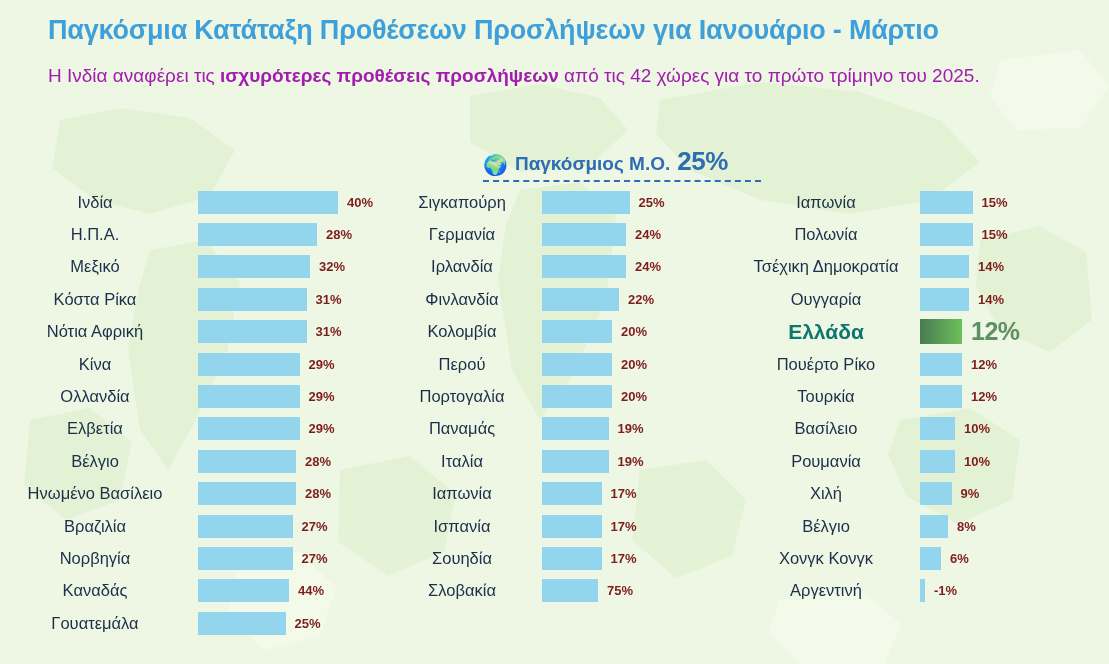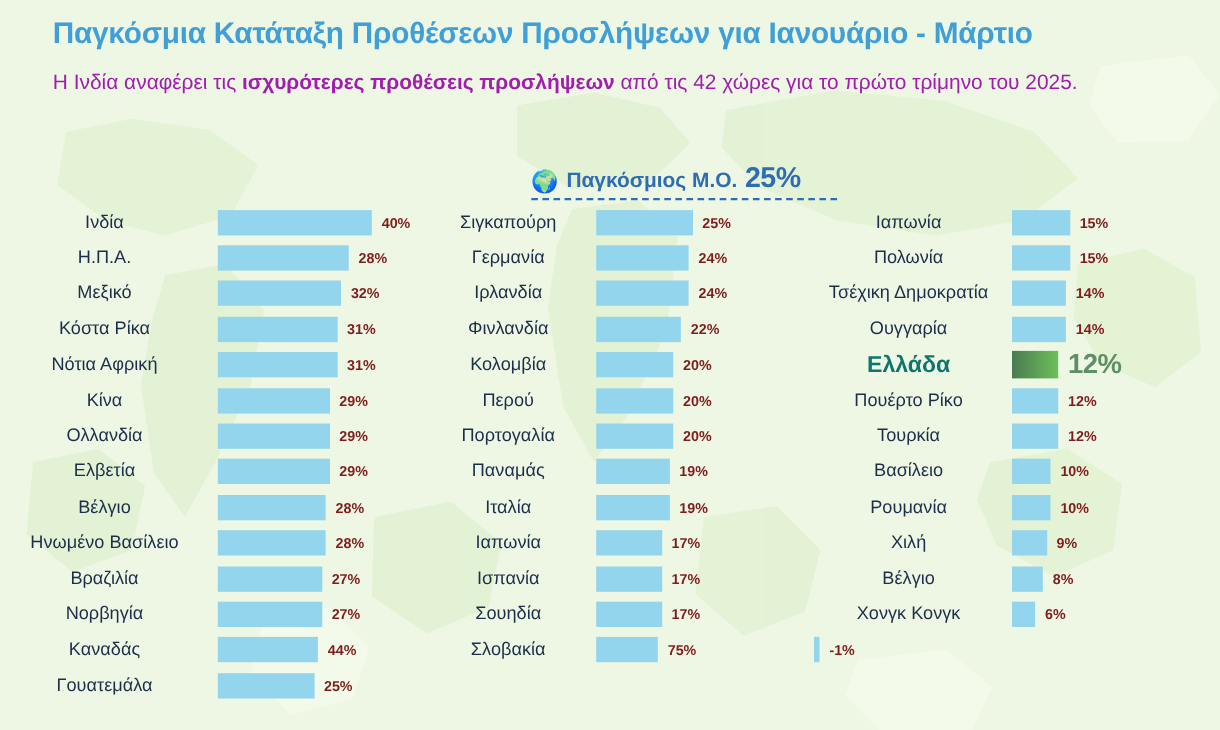--- a/index.html
+++ b/index.html
@@ -472,20 +472,21 @@
           <div class="bar-value">8%</div>
         </div>
         <div class="bar-row">
           <div class="bar-label">Χονγκ Κονγκ</div>
           <div class="bar-track">
             <div class="bar-fill" style="width: 21px;"></div>
           </div>
           <div class="bar-value">6%</div>
         </div>
         <div class="bar-row">
+          <div class="bar-label">Αργεντινή</div>
           <div class="bar-track">
             <div class="bar-fill" style="width: 5px;"></div>
           </div>
           <div class="bar-value">-1%</div>
         </div>
       </div>
     </div>
 
 </div>
 

